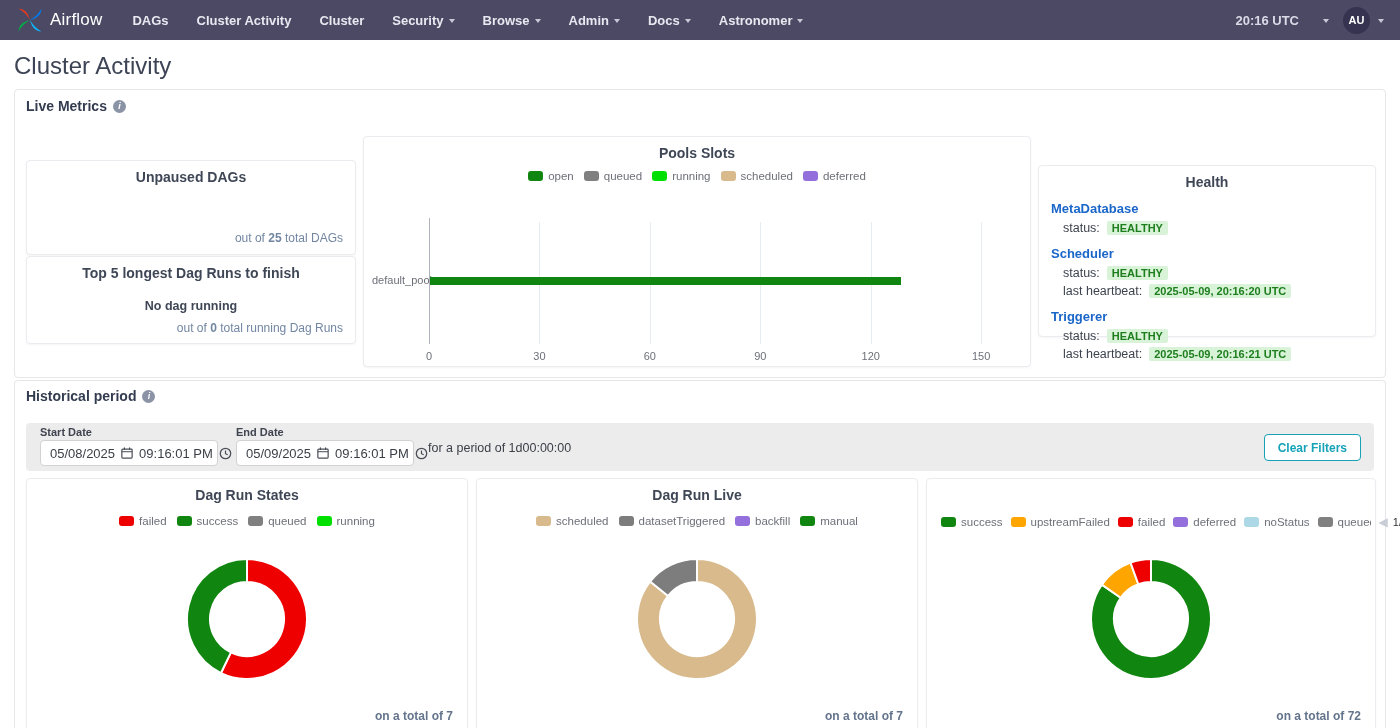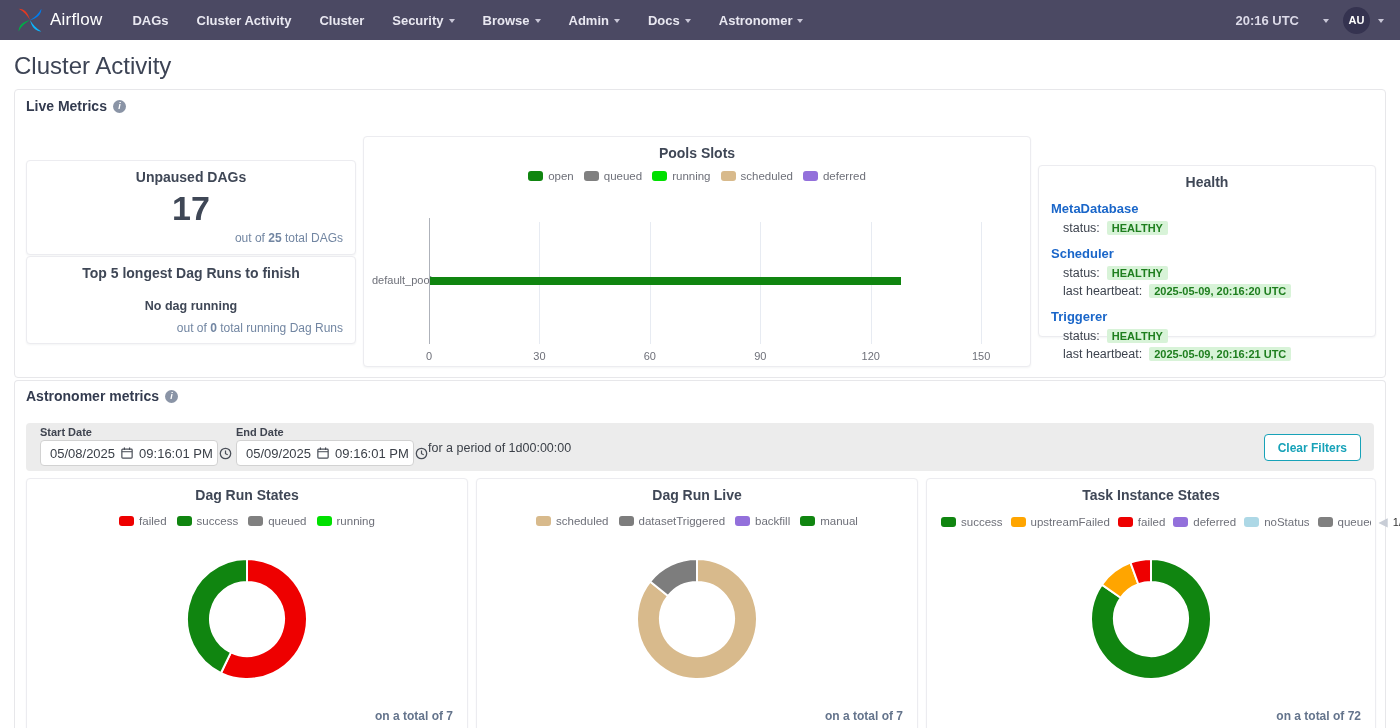--- a/index.html
+++ b/index.html
@@ -149,21 +149,20 @@
 <div class="page-title">Cluster Activity</div>
 
 <div class="section section-live">
   <div class="section-heading">
     <span>Live Metrics</span>
     <span class="info-icon">i</span>
   </div>
 
   <div class="card" style="left:11px; top:70px; width:330px; height:95px;">
     <div class="card-title">Unpaused DAGs</div>
-    <div class="big-value">17</div>
     <div class="out-line">
       <span>out of</span>
       <b>25</b>
       <span>total DAGs</span>
     </div>
   </div>
 
   <div class="card" style="left:11px; top:166px; width:330px; height:88px;">
     <div class="card-title">Top 5 longest Dag Runs to finish</div>
     <div class="empty-msg">No dag running</div>
@@ -238,21 +237,21 @@
           </div><div class="health-row">
             <span>last heartbeat:</span>
             <span class="badge">2025-05-09, 20:16:21 UTC</span>
           </div></div>
       </div>
   </div>
 </div>
 
 <div class="section section-hist">
   <div class="section-heading" style="top:7px;">
-    <span>Astronomer metrics</span>
+    <span>Historical period</span>
     <span class="info-icon">i</span>
   </div>
 
   <div class="filter-bar">
     <div class="filter-group" style="left:14px;">
       <div class="filter-label">Start Date</div>
       <div class="dt-input">
         <span class="dt-text">05/08/2025</span>
         <span class="dt-icon">
           <svg width="12" height="12" viewBox="0 0 14 14">
@@ -354,21 +353,20 @@
           <path d="M 15.090111051918207 24.590611888475998 A 60 60 0 0 1 61.99895280244886 2.0000000091385246 L 61.9993542281768 25.00000000563542 A 37 37 0 0 0 33.07223514868289 38.93087733122687 Z" fill="#7d7d7d" stroke="#ffffff" stroke-width="2" stroke-linejoin="round"></path>
         </svg>
       </div>
     <div class="donut-total">
       <span>on a total of</span>
       <b>7</b>
     </div>
   </div>
 
   <div class="card chart-card3">
-    <div class="card-title">Task Instance States</div>
     <div class="legend" data-chart="3">
         <span class="legend-item">
           <span class="legend-swatch" style="background: rgb(16, 133, 16);"></span>
           <span class="legend-label">success</span>
         </span>
         <span class="legend-item">
           <span class="legend-swatch" style="background: rgb(255, 165, 0);"></span>
           <span class="legend-label">upstreamFailed</span>
         </span>
         <span class="legend-item">

